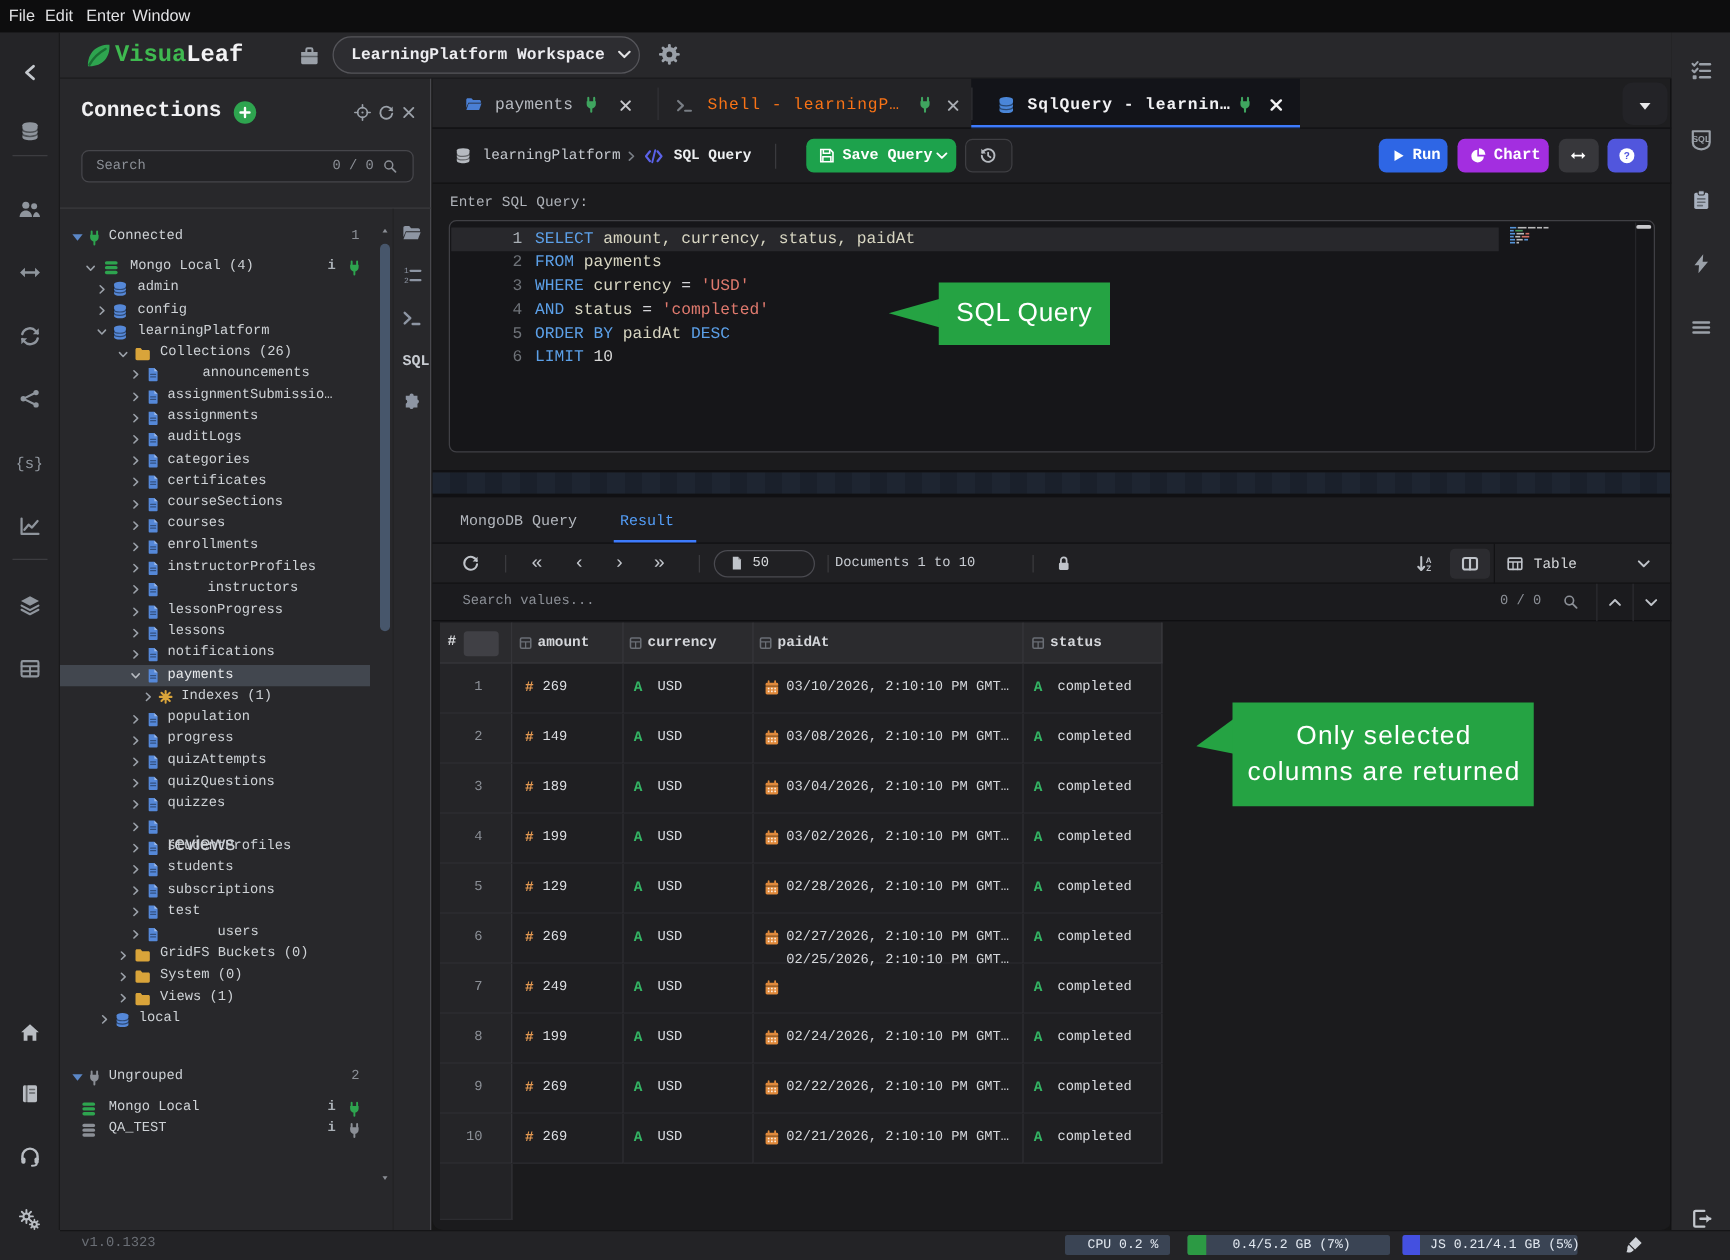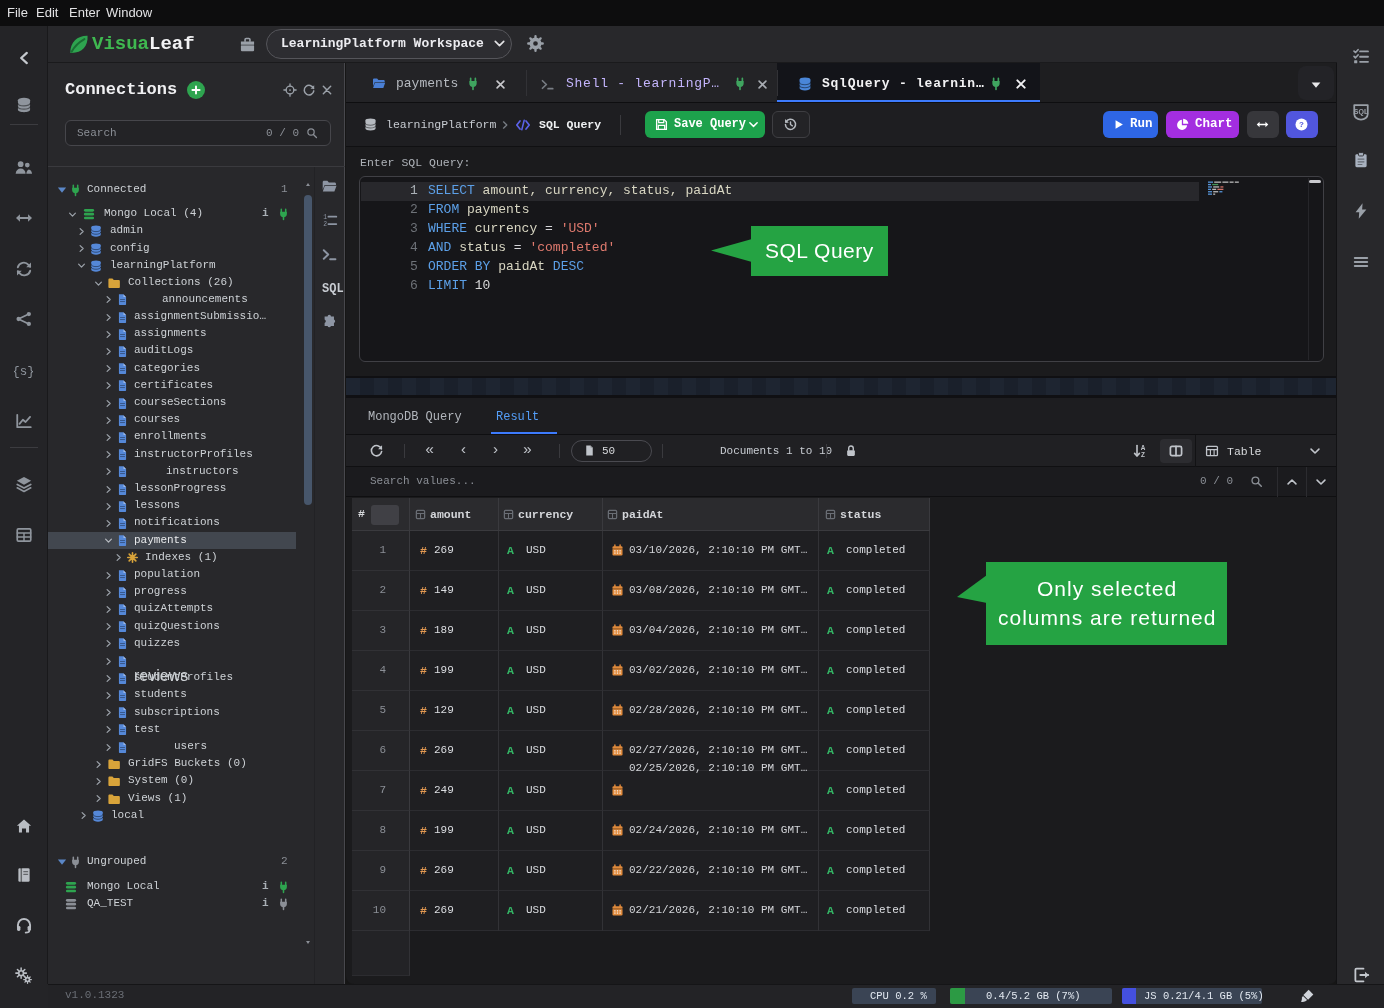--- a/index.html
+++ b/index.html
@@ -578,21 +578,21 @@
     <path d="M3.8 4.6h8.4v2.6a4.2 4.2 0 0 1-8.4 0z" fill="#3fa45f"></path>
     <path d="M8 11.2v3" fill="none" stroke="#3fa45f" stroke-width="1.9" stroke-linecap="round" stroke-linejoin="round"></path>
   </svg>
 <svg class="ab" style="left:494px;top:78px" width="13" height="13" viewBox="0 0 16 16">
     <path d="M3.8 3.8l8.4 8.4M12.2 3.8l-8.4 8.4" fill="none" stroke="#c8c8cc" stroke-width="2.0" stroke-linecap="round" stroke-linejoin="round"></path>
   </svg>
 <svg class="ab" style="left:540px;top:77px" width="15" height="15" viewBox="0 0 16 16">
     <path d="M2.6 4l4.2 4-4.2 4" fill="none" stroke="#787d84" stroke-width="1.8" stroke-linecap="round" stroke-linejoin="round"></path>
     <path d="M8.6 12.4h5" fill="none" stroke="#787d84" stroke-width="1.8" stroke-linecap="round" stroke-linejoin="round"></path>
   </svg>
-<div class="t" style="left:566px;top:77px;font-size:13px;color:#c4b5fd;font-weight:400;font-family:'Liberation Mono',monospace;letter-spacing:0.75px;">Shell - learningP…</div>
+<div class="t" style="left:566px;top:77px;font-size:13px;color:#f97316;font-weight:400;font-family:'Liberation Mono',monospace;letter-spacing:0.75px;">Shell - learningP…</div>
 <svg class="ab" style="left:733px;top:77px" width="14" height="14" viewBox="0 0 16 16">
     <path d="M5.3 1.5v3.2M10.7 1.5v3.2" fill="none" stroke="#3fa45f" stroke-width="1.9" stroke-linecap="round" stroke-linejoin="round"></path>
     <path d="M3.8 4.6h8.4v2.6a4.2 4.2 0 0 1-8.4 0z" fill="#3fa45f"></path>
     <path d="M8 11.2v3" fill="none" stroke="#3fa45f" stroke-width="1.9" stroke-linecap="round" stroke-linejoin="round"></path>
   </svg>
 <svg class="ab" style="left:756px;top:78px" width="13" height="13" viewBox="0 0 16 16">
     <path d="M3.8 3.8l8.4 8.4M12.2 3.8l-8.4 8.4" fill="none" stroke="#a8acb2" stroke-width="2.0" stroke-linecap="round" stroke-linejoin="round"></path>
   </svg>
 <svg class="ab" style="left:797px;top:76px" width="16" height="16" viewBox="0 0 16 16">
     <path d="M2.6 3.7v8.6c0 1.2 2.4 2.15 5.4 2.15s5.4-.95 5.4-2.15V3.7z" fill="#4a86d8"></path>
@@ -725,21 +725,21 @@
 <div class="t" style="left:491px;top:443px;font-size:15px;color:#c0c4ca;font-weight:400;font-family:'Liberation Mono',monospace;">›</div>
 <div class="t" style="left:523px;top:443px;font-size:15px;color:#c0c4ca;font-weight:400;font-family:'Liberation Mono',monospace;">»</div>
 <div class="ab" style="left:559px;top:444px;width:1px;height:14px;background:#3a3a3e"></div>
 <div class="ab" style="left:571px;top:440px;width:81px;height:22px;border:1px solid #4a4a50;border-radius:11px"></div>
 <svg class="ab" style="left:583px;top:444px" width="13" height="13" viewBox="0 0 16 16">
     <path d="M4 1.8h5.4l2.6 2.6v9.8H4z" fill="#c0c4ca"></path>
     <path d="M9.4 1.8l2.6 2.6H9.4z" fill="rgba(0,0,0,.35)"></path>
   </svg>
 <div class="t" style="left:602px;top:446px;font-size:11px;color:#d8dadd;font-weight:400;font-family:'Liberation Mono',monospace;">50</div>
 <div class="ab" style="left:662px;top:444px;width:1px;height:14px;background:#3a3a3e"></div>
-<div class="t" style="left:720px;top:446px;font-size:11px;color:#c8ccd2;font-weight:400;font-family:'Liberation Mono',monospace;">Documents 1 to 10</div>
+<div class="t" style="left:668px;top:446px;font-size:11px;color:#c8ccd2;font-weight:400;font-family:'Liberation Mono',monospace;">Documents 1 to 10</div>
 <div class="ab" style="left:826px;top:444px;width:1px;height:14px;background:#3a3a3e"></div>
 <svg class="ab" style="left:844px;top:444px" width="14" height="14" viewBox="0 0 16 16">
     <rect x="3.6" y="7" width="8.8" height="6.6" rx="1.2" fill="#c0c4ca"></rect>
     <path d="M5.4 7V4.8a2.6 2.6 0 0 1 5.2 0V7" fill="none" stroke="#c0c4ca" stroke-width="1.6" stroke-linecap="round" stroke-linejoin="round"></path>
   </svg>
 <svg class="ab" style="left:1132px;top:443px" width="16" height="16" viewBox="0 0 16 16">
     <path d="M5 2.6v10.2" fill="none" stroke="#c0c4ca" stroke-width="1.6" stroke-linecap="round" stroke-linejoin="round"></path>
     <path d="M2.6 10.4L5 13l2.4-2.6" fill="none" stroke="#c0c4ca" stroke-width="1.6" stroke-linecap="round" stroke-linejoin="round"></path>
     <text x="11" y="7" font-family="Liberation Sans" font-weight="bold" font-size="6.4" fill="#c0c4ca" text-anchor="middle">A</text>
     <text x="11" y="14" font-family="Liberation Sans" font-weight="bold" font-size="6.4" fill="#c0c4ca" text-anchor="middle">Z</text>

